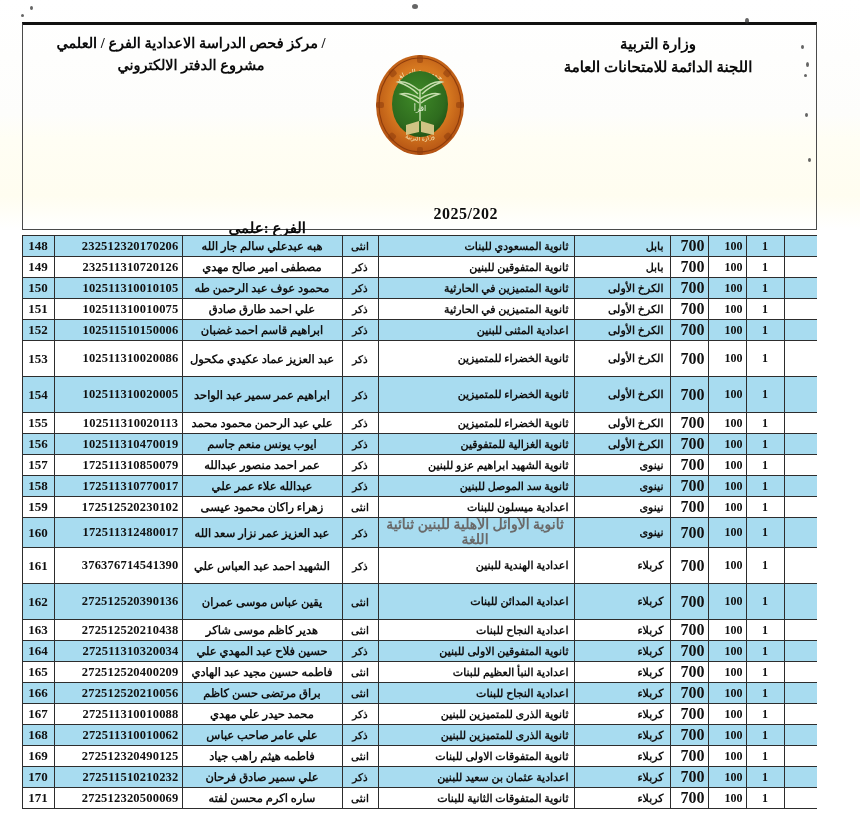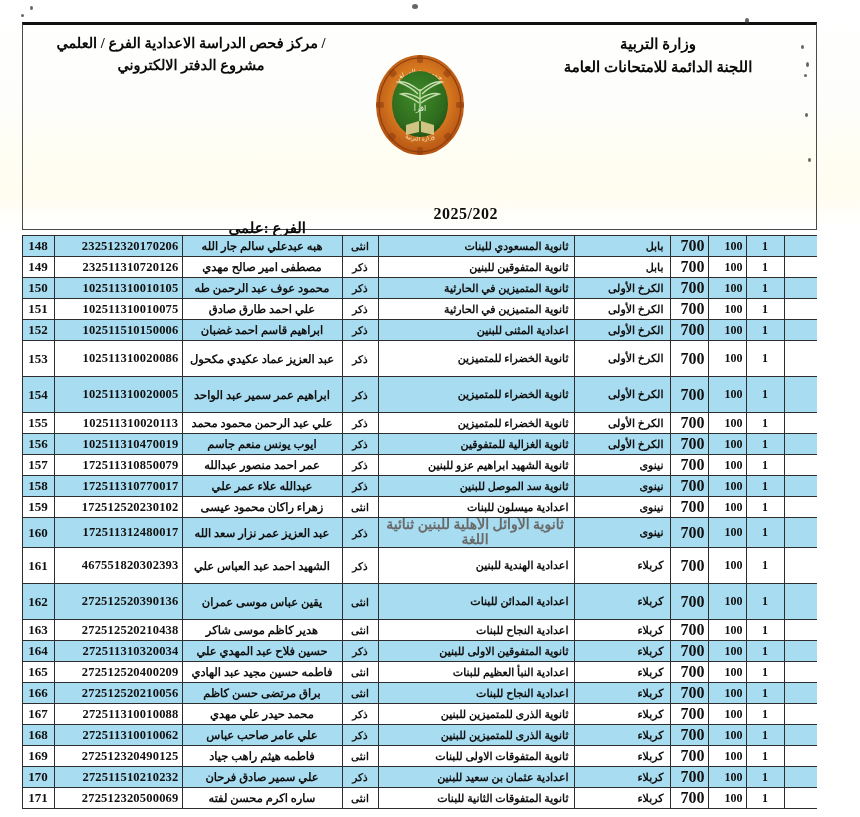--- a/index.html
+++ b/index.html
@@ -370,21 +370,21 @@
           </tr>
           <tr class="tall">
             <td class="c-pad"></td>
             <td class="c-rank">1</td>
             <td class="c-rate">100</td>
             <td class="c-total">700</td>
             <td class="c-dir">كربلاء</td>
             <td class="c-school">اعدادية الهندية للبنين</td>
             <td class="c-gender">ذكر</td>
             <td class="c-name">الشهيد احمد عبد العباس علي</td>
-            <td class="c-id">467551820302393</td>
+            <td class="c-id">376376714541390</td>
             <td class="c-seq">161</td>
           </tr>
           <tr class="alt tall">
             <td class="c-pad"></td>
             <td class="c-rank">1</td>
             <td class="c-rate">100</td>
             <td class="c-total">700</td>
             <td class="c-dir">كربلاء</td>
             <td class="c-school">اعدادية المدائن للبنات</td>
             <td class="c-gender">انثى</td>

